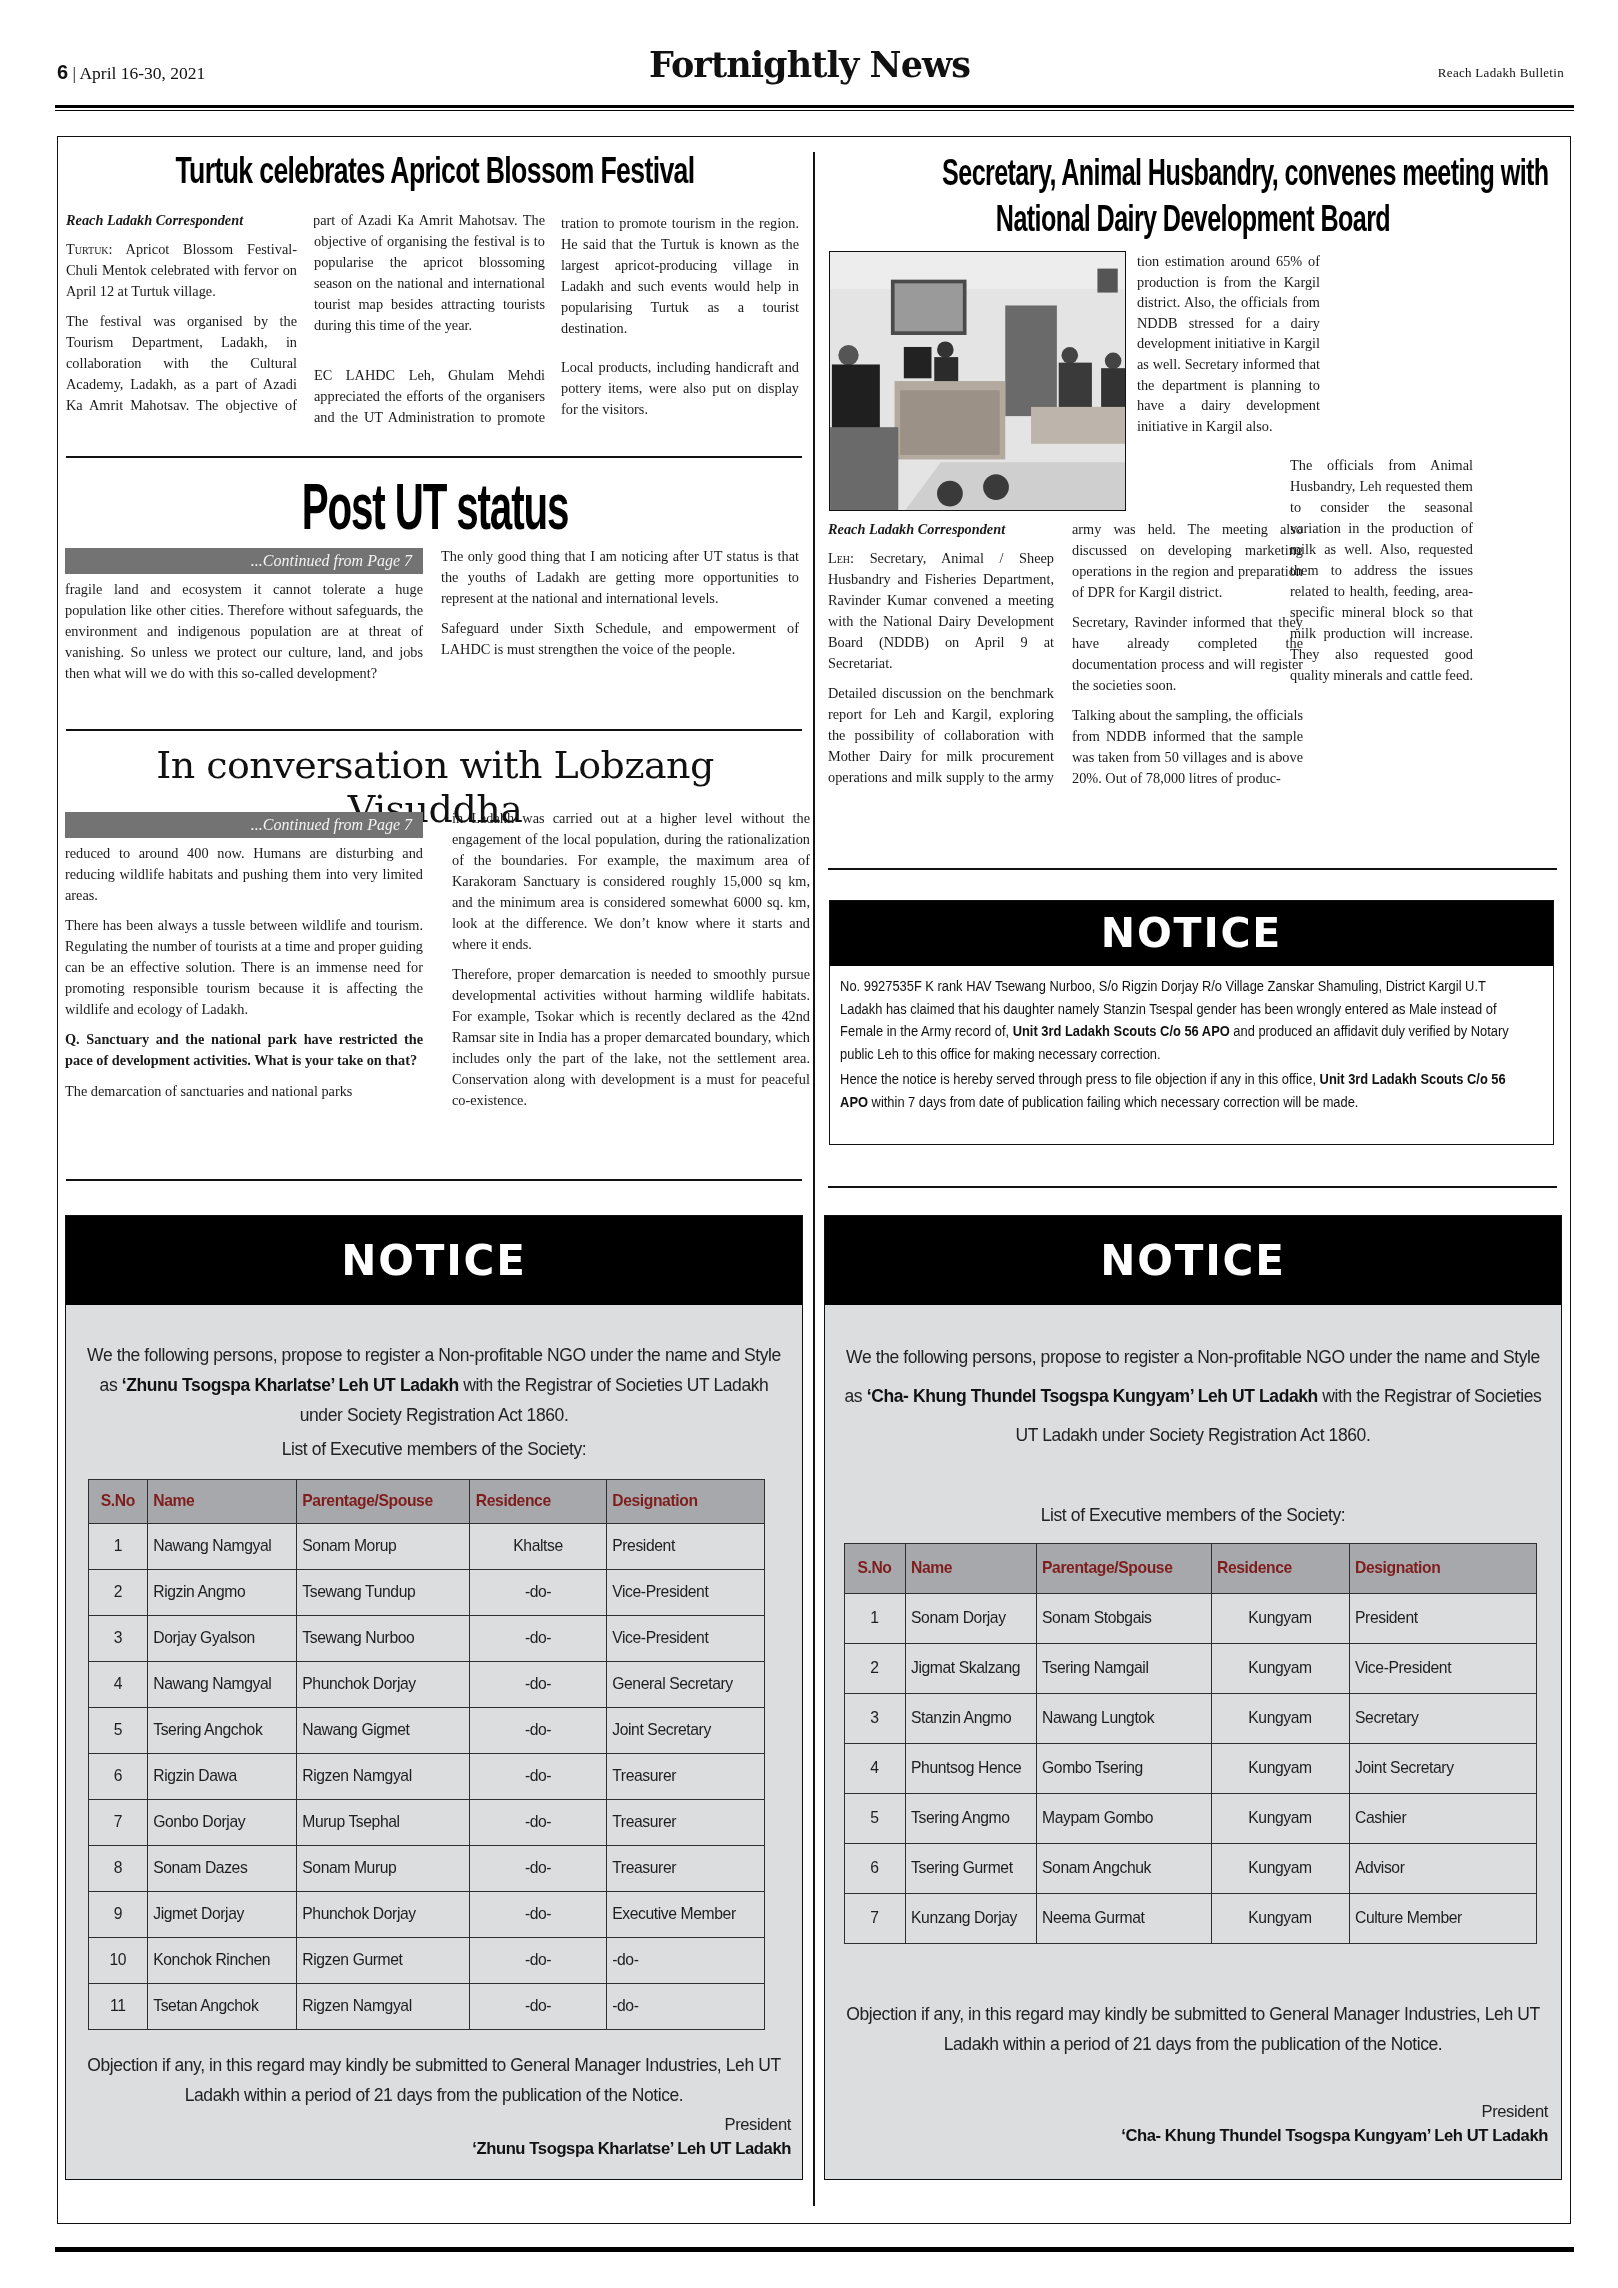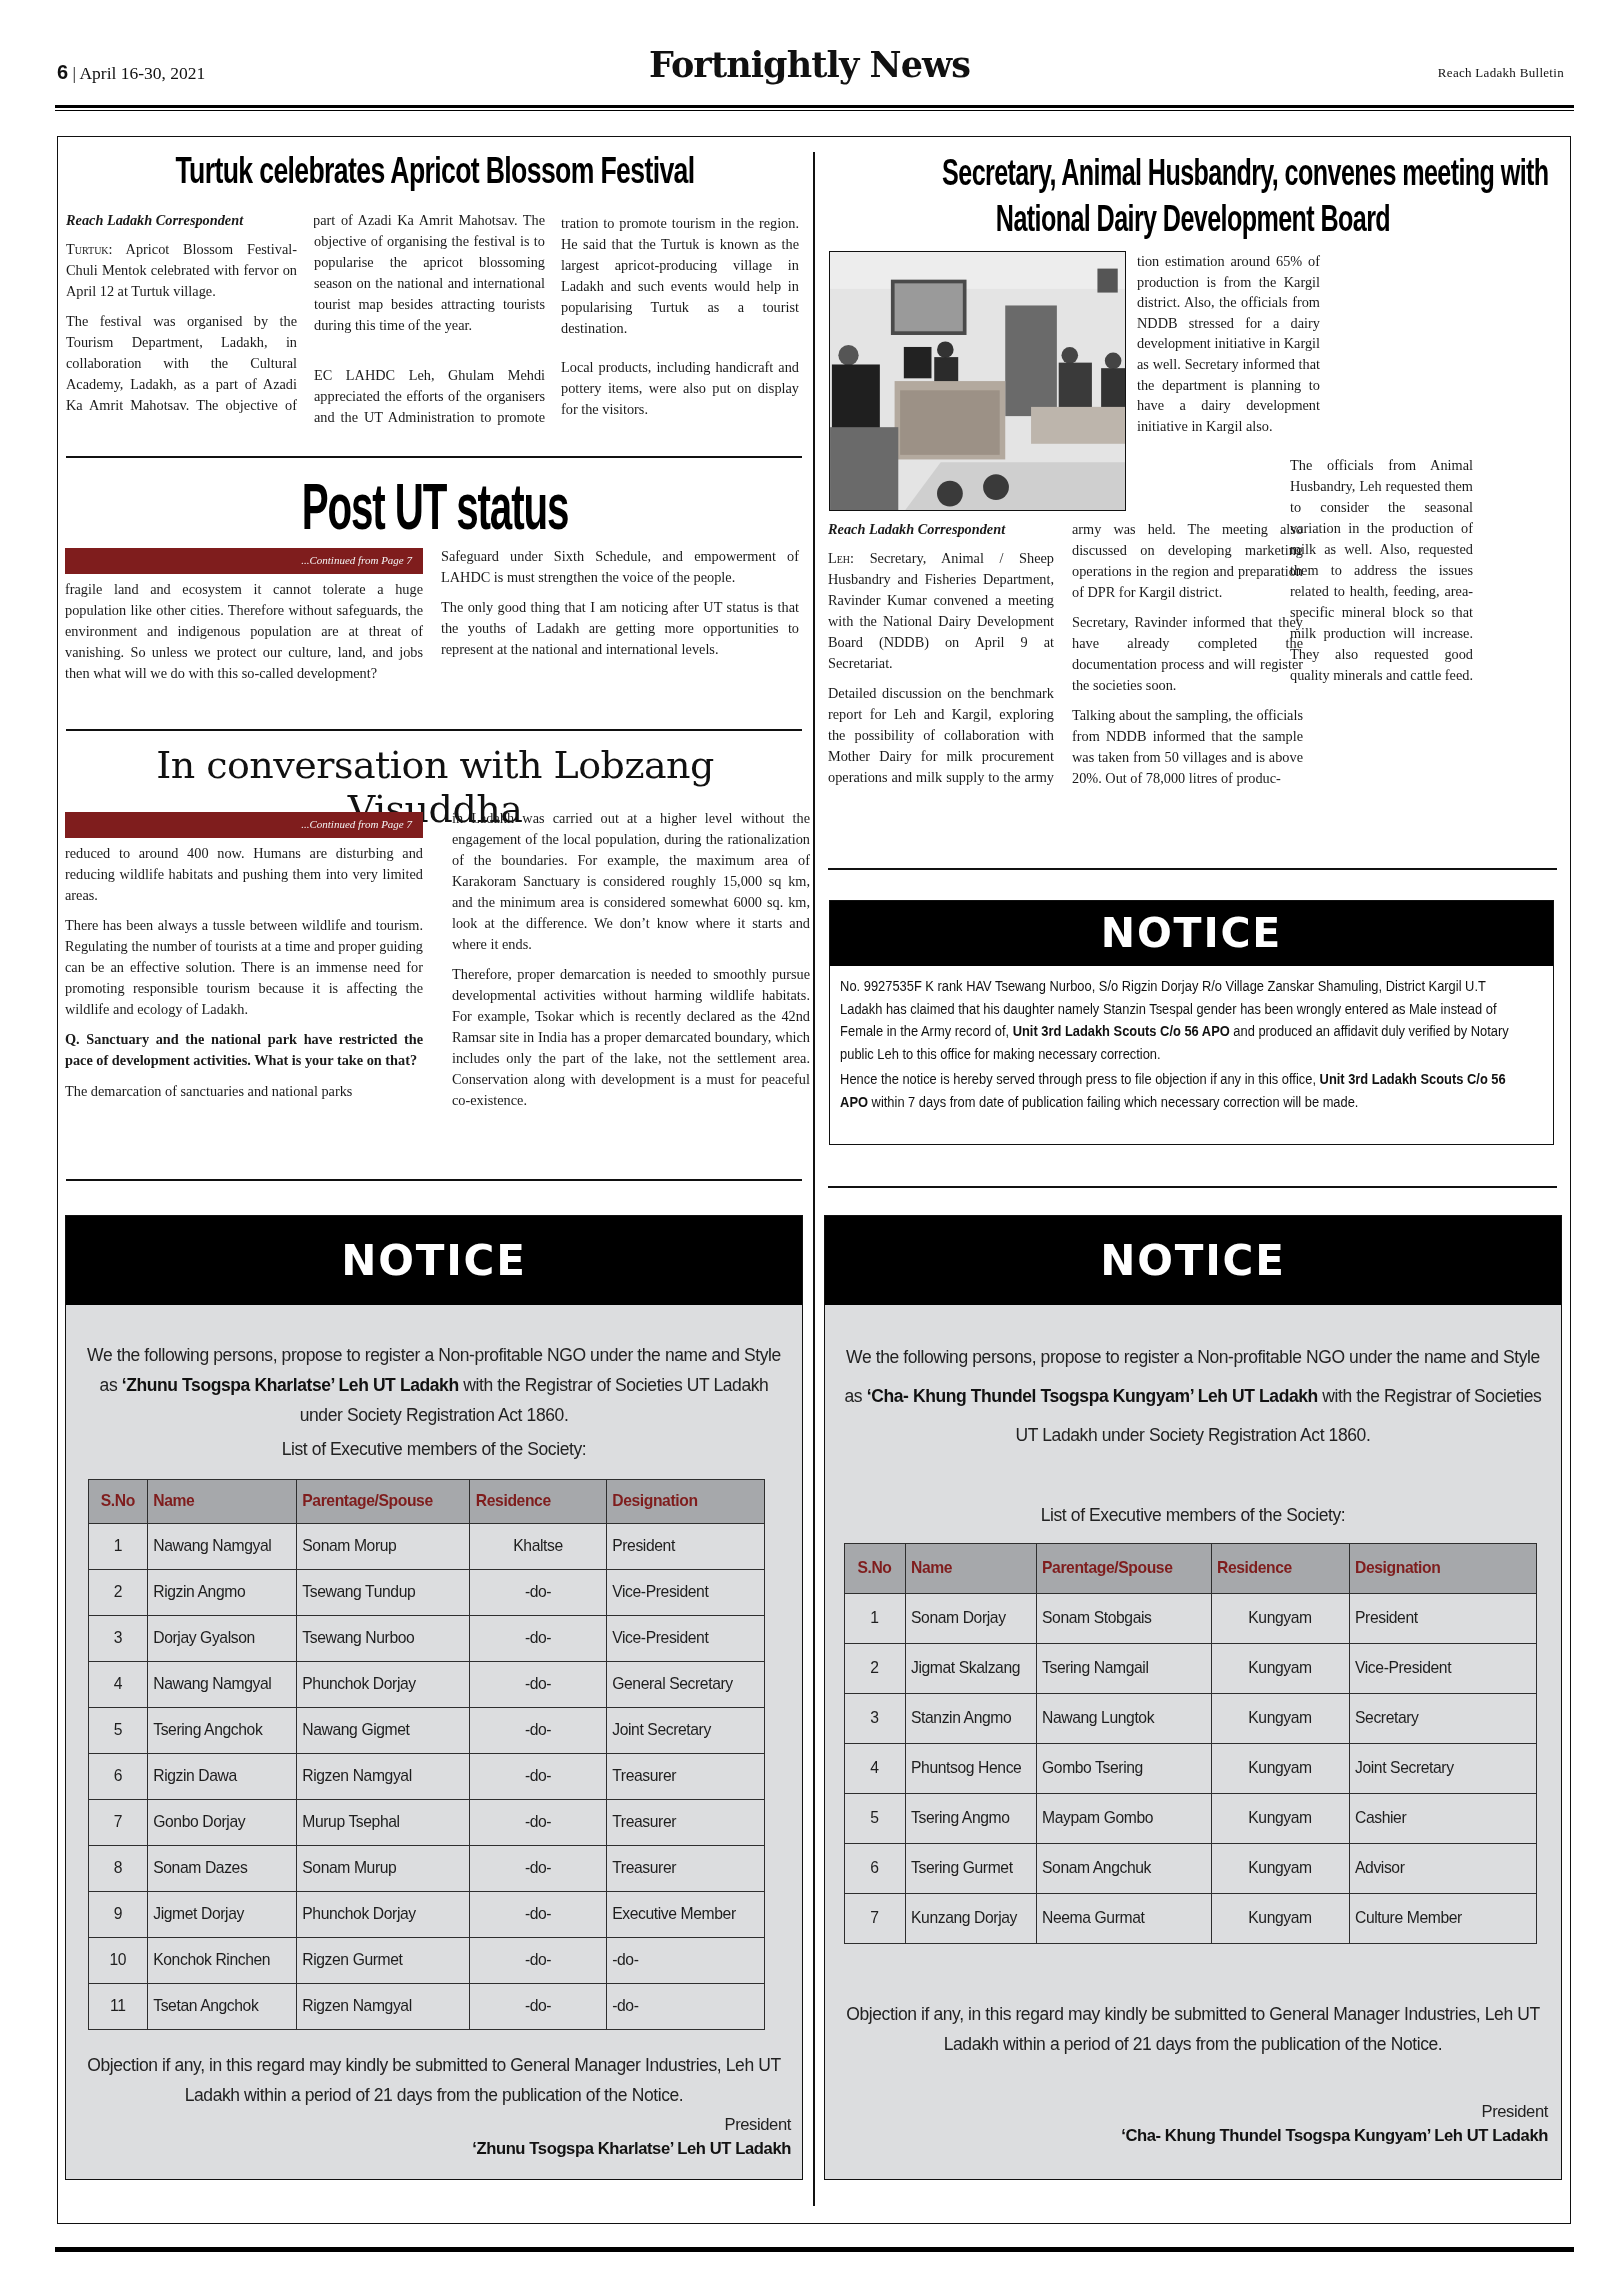--- a/index.html
+++ b/index.html
@@ -29,21 +29,21 @@
   .h-lobzang { left: 66px; width: 738px; top: 743px; font-family: "DejaVu Serif", serif; font-weight: 400; font-size: 38px; text-align: center; letter-spacing: -0.5px; }
 
   
   .txt { font-size: 14.3px; line-height: 21px; text-align: justify; hyphens: auto; color: #1a1a1a; }
   .txt p { margin-bottom: 9.2px; }
   .byline { font-style: italic; font-weight: 700; font-size: 14.3px; margin-bottom: 8.3px; }
   .dateline { font-variant: small-caps; }
 
   .rule-h { height: 1.8px; background: #111; }
 
-  .cont-bar { background: #7f1d1d; color: #f4f4f4; font-style: italic; font-size: 11px; text-align: right; padding: 1.8px 11px 2.8px 0; font-family: "Liberation Serif", serif; margin-bottom: 5.5px; }
+  .cont-bar { background: #737373; color: #f4f4f4; font-style: italic; font-size: 16px; text-align: right; padding: 1.8px 11px 2.8px 0; font-family: "Liberation Serif", serif; margin-bottom: 5.5px; }
 
   .qa { font-weight: 700; }
 
   
   .photo { left: 829px; top: 251px; width: 297px; height: 260px; border: 1.8px solid #111; overflow: hidden; background: #d9d9d9; }
 
   
   .notice1 { left: 829px; top: 900px; width: 725px; height: 245px; border: 1.8px solid #111; background: #fff; }
   .notice-head { background: #000; color: #fff; text-align: center; font-family: "DejaVu Sans", sans-serif; font-weight: 700; letter-spacing: 1.8px; }
   .notice1 .notice-head { height: 65px; line-height: 65px; font-size: 41px; }
@@ -99,22 +99,22 @@
   <p>Local products, including handicraft and pottery items, were also put on display for the visitors.</p>
 </div>
 <div class="abs rule-h" style="left:66px; top:456px; width:736px;"></div>
 
 <h2 class="abs headline-cond h-postut">Post UT status</h2>
 <div class="abs txt" style="left:65px; top:548px; width:358px;">
   <div class="cont-bar">...Continued from Page 7</div>
   <p>fragile land and ecosystem it cannot tolerate a huge population like other cities. Therefore without safeguards, the environment and indigenous population are at threat of vanishing. So unless we protect our culture, land, and jobs then what will we do with this so-called development?</p>
 </div>
 <div class="abs txt" style="left:441px; top:546px; width:358px;">
+  <p>The only good thing that I am noticing after UT status is that the youths of Ladakh are getting more opportunities to represent at the national and international levels.</p>
   <p>Safeguard under Sixth Schedule, and empowerment of LAHDC is must strengthen the voice of the people.</p>
-  <p>The only good thing that I am noticing after UT status is that the youths of Ladakh are getting more opportunities to represent at the national and international levels.</p>
 </div>
 <div class="abs rule-h" style="left:66px; top:729px; width:736px;"></div>
 
 <h2 class="abs h-lobzang">In conversation with Lobzang Visuddha</h2>
 <div class="abs txt" style="left:65px; top:812px; width:358px;">
   <div class="cont-bar">...Continued from Page 7</div>
   <p>reduced to around 400 now. Humans are disturbing and reducing wildlife habitats and pushing them into very limited areas.</p>
   <p>There has been always a tussle between wildlife and tourism. Regulating the number of tourists at a time and proper guiding can be an effective solution. There is an immense need for promoting responsible tourism because it is affecting the wildlife and ecology of Ladakh.</p>
   <p class="qa">Q. Sanctuary and the national park have restricted the pace of development activities. What is your take on that?</p>
   <p>The demarcation of sanctuaries and national parks</p>

